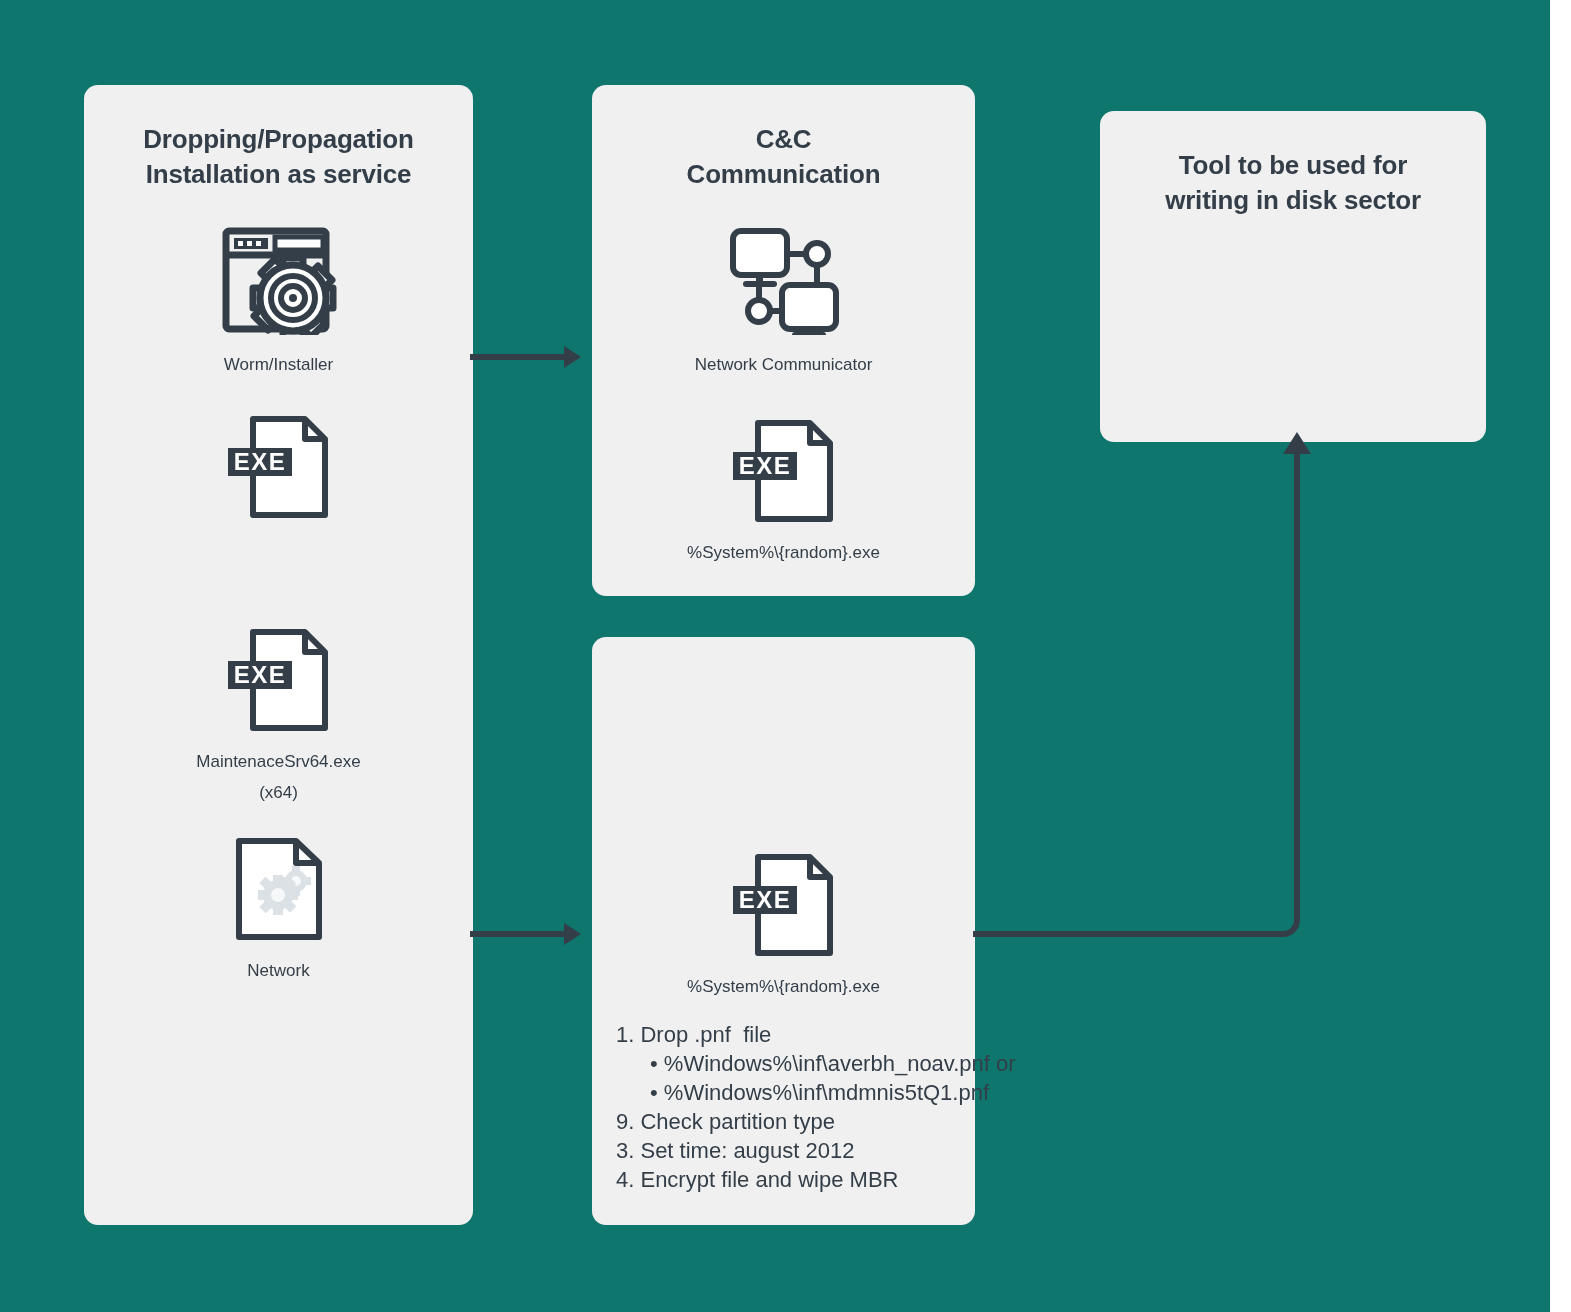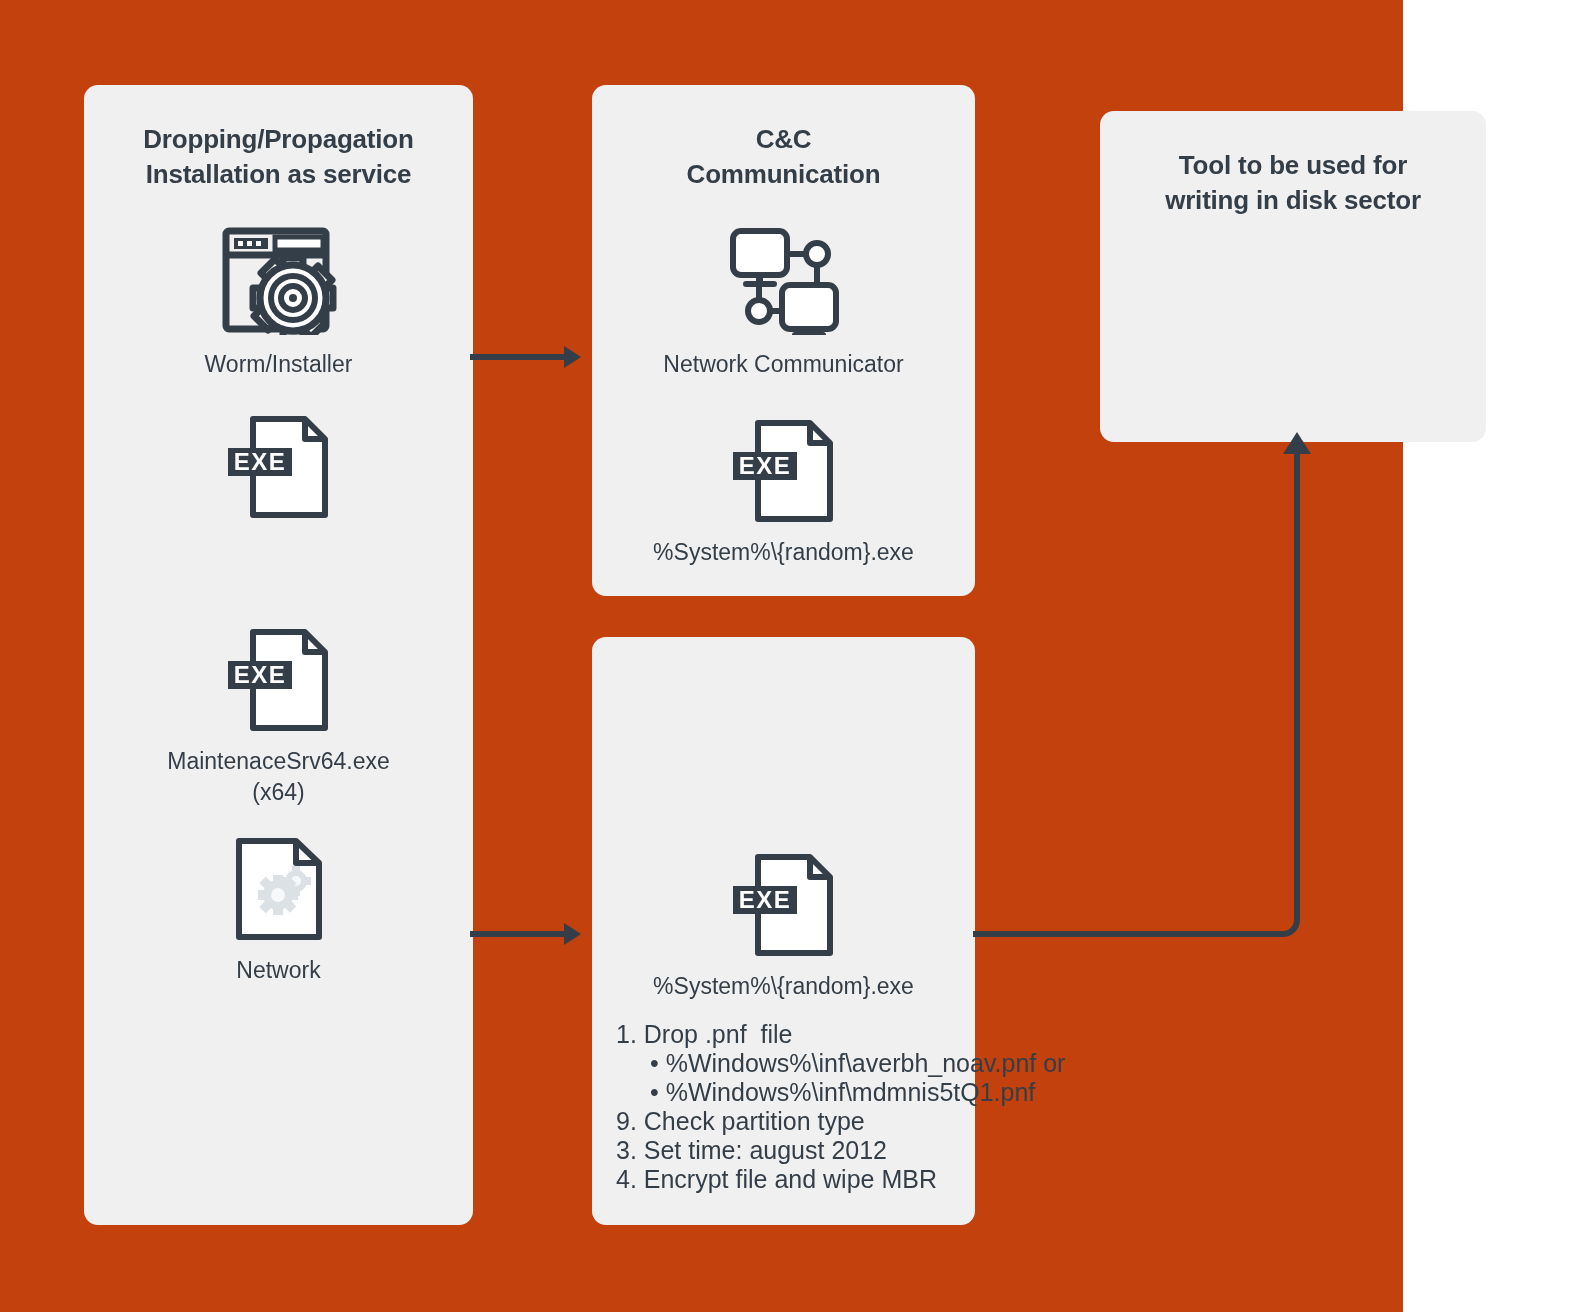--- a/index.html
+++ b/index.html
@@ -5,23 +5,23 @@
   * { box-sizing: border-box; margin: 0; padding: 0; }
   html, body {
     width: 1571px;
     height: 1312px;
     background: #ffffff;
     font-family: "Liberation Sans", sans-serif;
     overflow: hidden;
   }
   #stage {
     position: relative;
-    width: 1403px;
+    width: 1550px;
     height: 1312px;
-    background: #c2410c;
+    background: #0f766e;
     padding-left: 41px;
   }
 
   .panel {
     position: absolute;
     background: #f0f0f0;
     border-radius: 14px;
   }
 
   .panel-title {
@@ -40,30 +40,30 @@
     position: absolute;
     left: 0; right: 0;
     display: flex;
     flex-direction: column;
     align-items: center;
   }
   .node-icon { display: block; }
   .node-label {
     margin-top: 10px;
     text-align: center;
-    font-size: 23px;
+    font-size: 17px;
     line-height: 31px;
     color: #343e48;
     white-space: pre-line;
   }
 
   .steps {
     position: absolute;
     color: #343e48;
-    font-size: 25px;
+    font-size: 22px;
     line-height: 29px;
   }
   .step-row { display: block; white-space: pre; }
   .step-sub { display: block; padding-left: 34px; white-space: pre; }
 
   svg.conn { position: absolute; overflow: visible; }
 </style>
 </head>
 <body>
 

